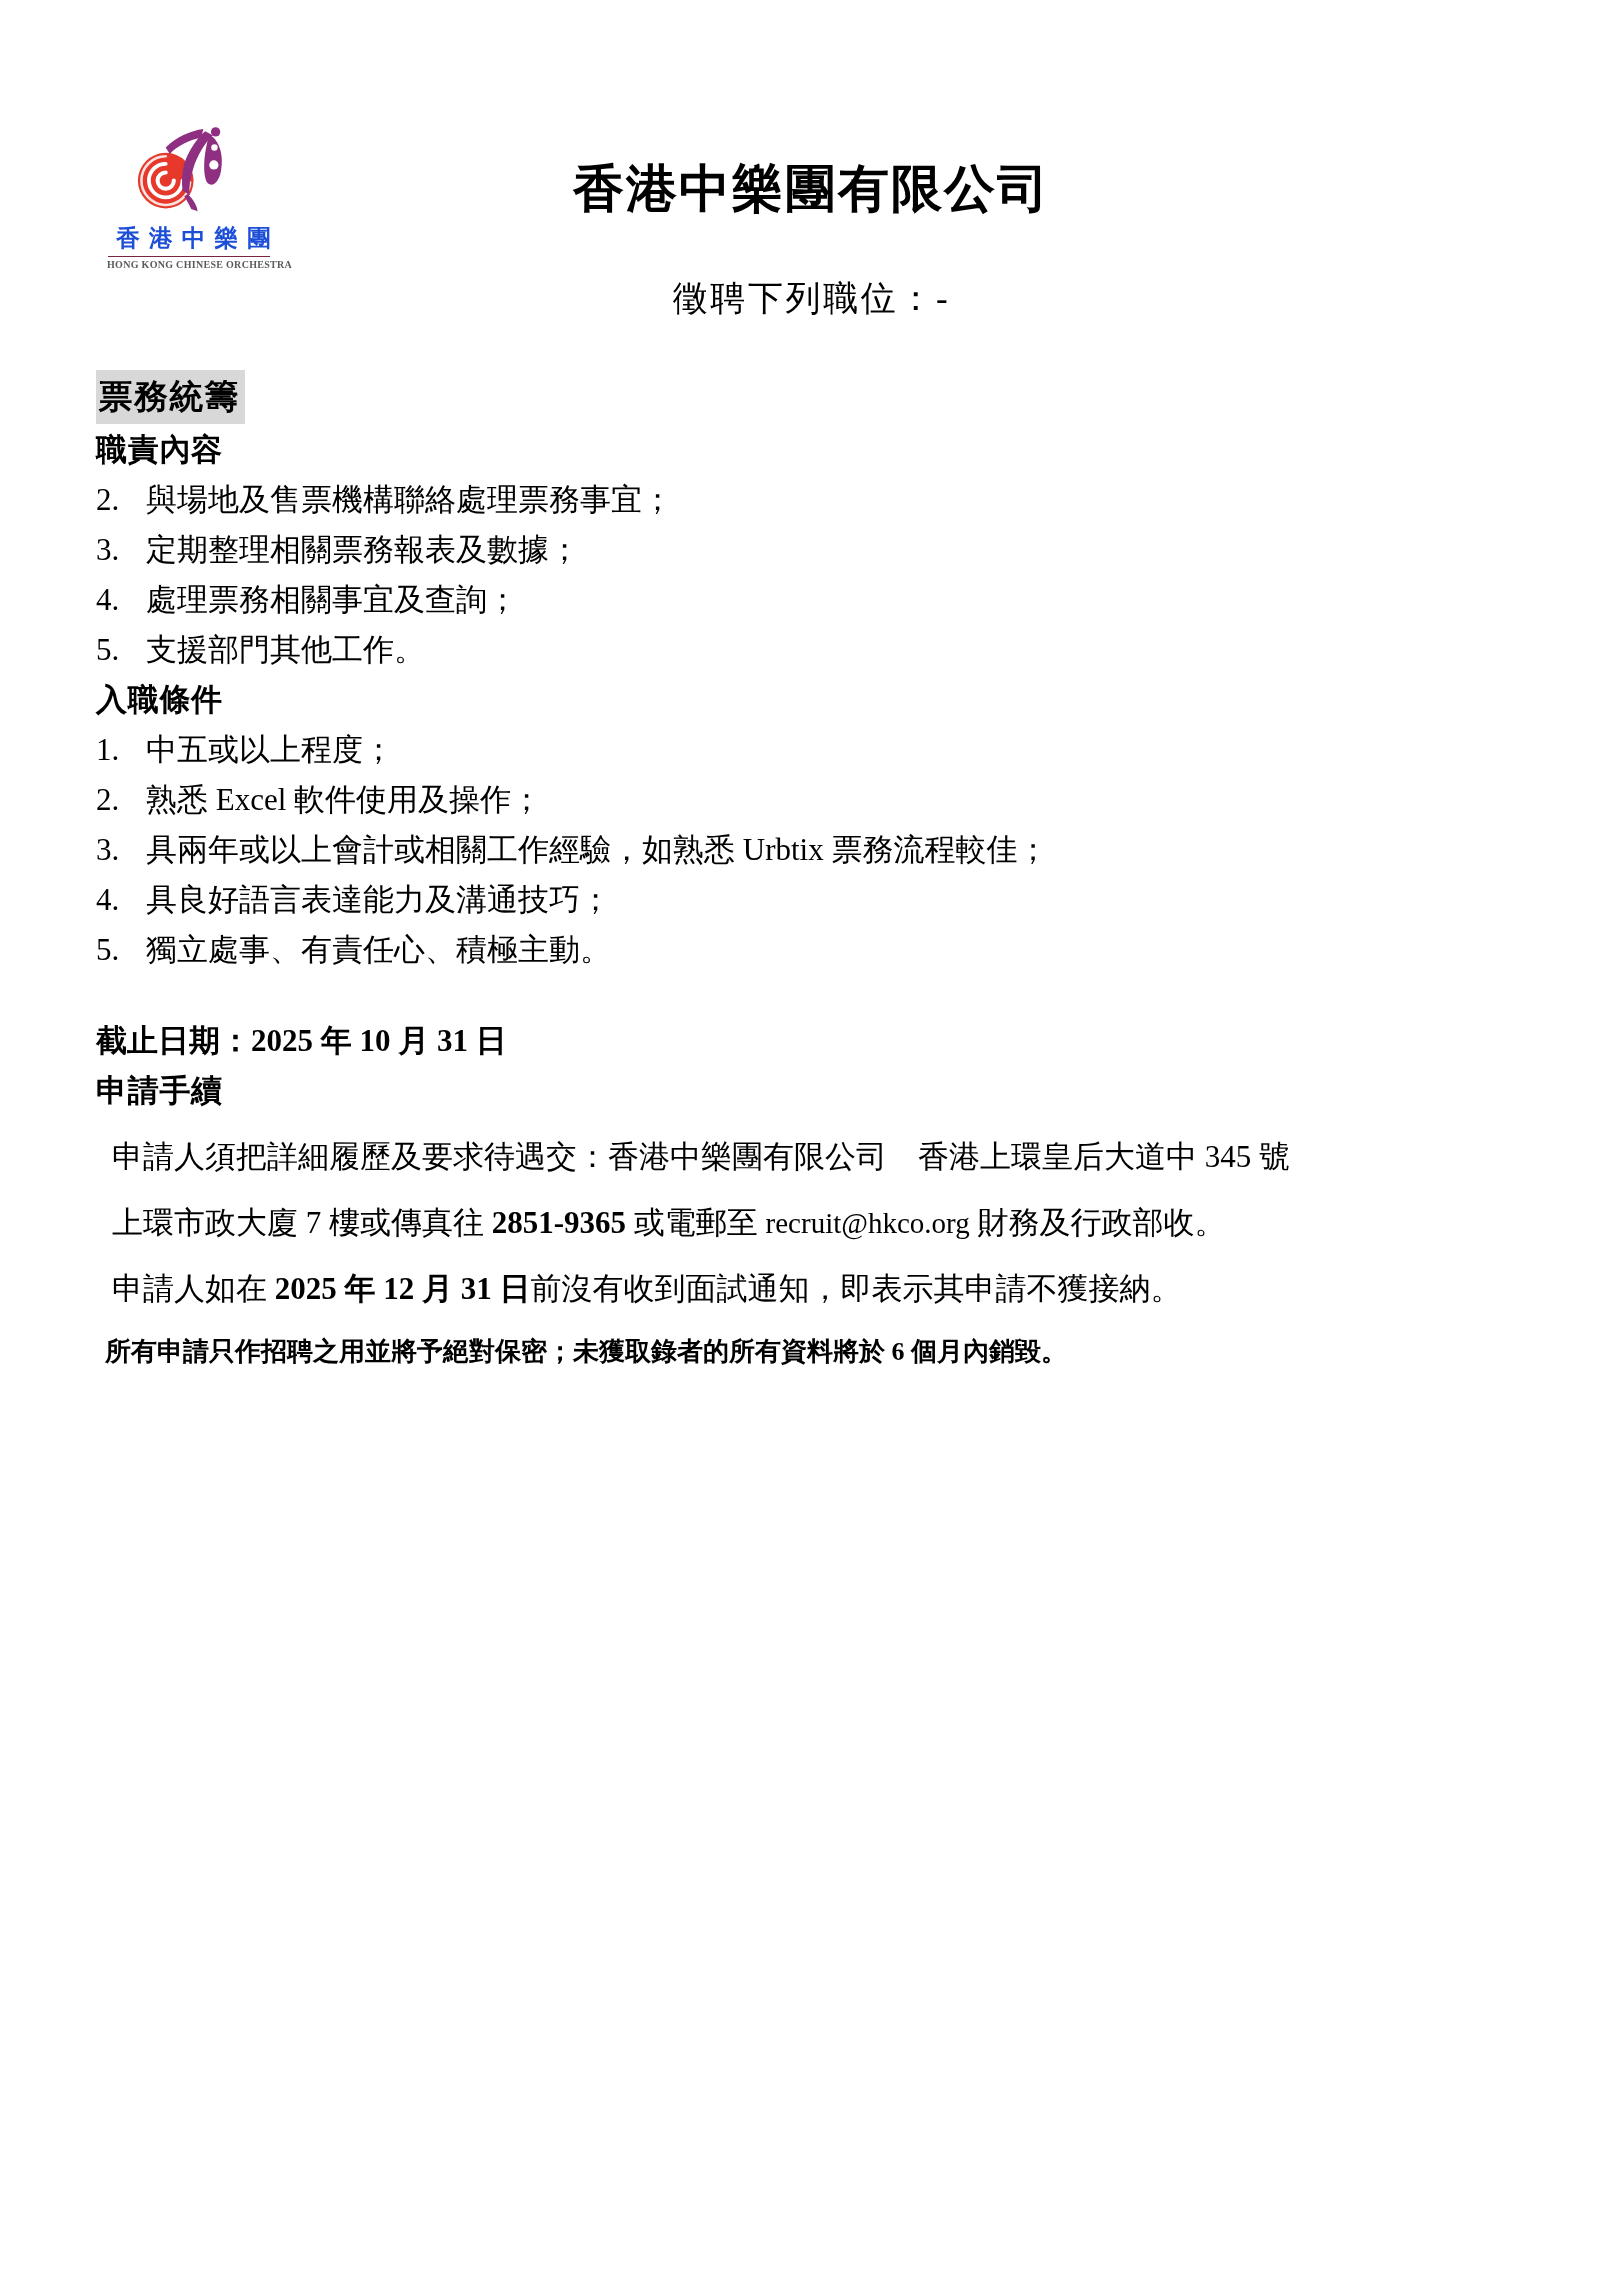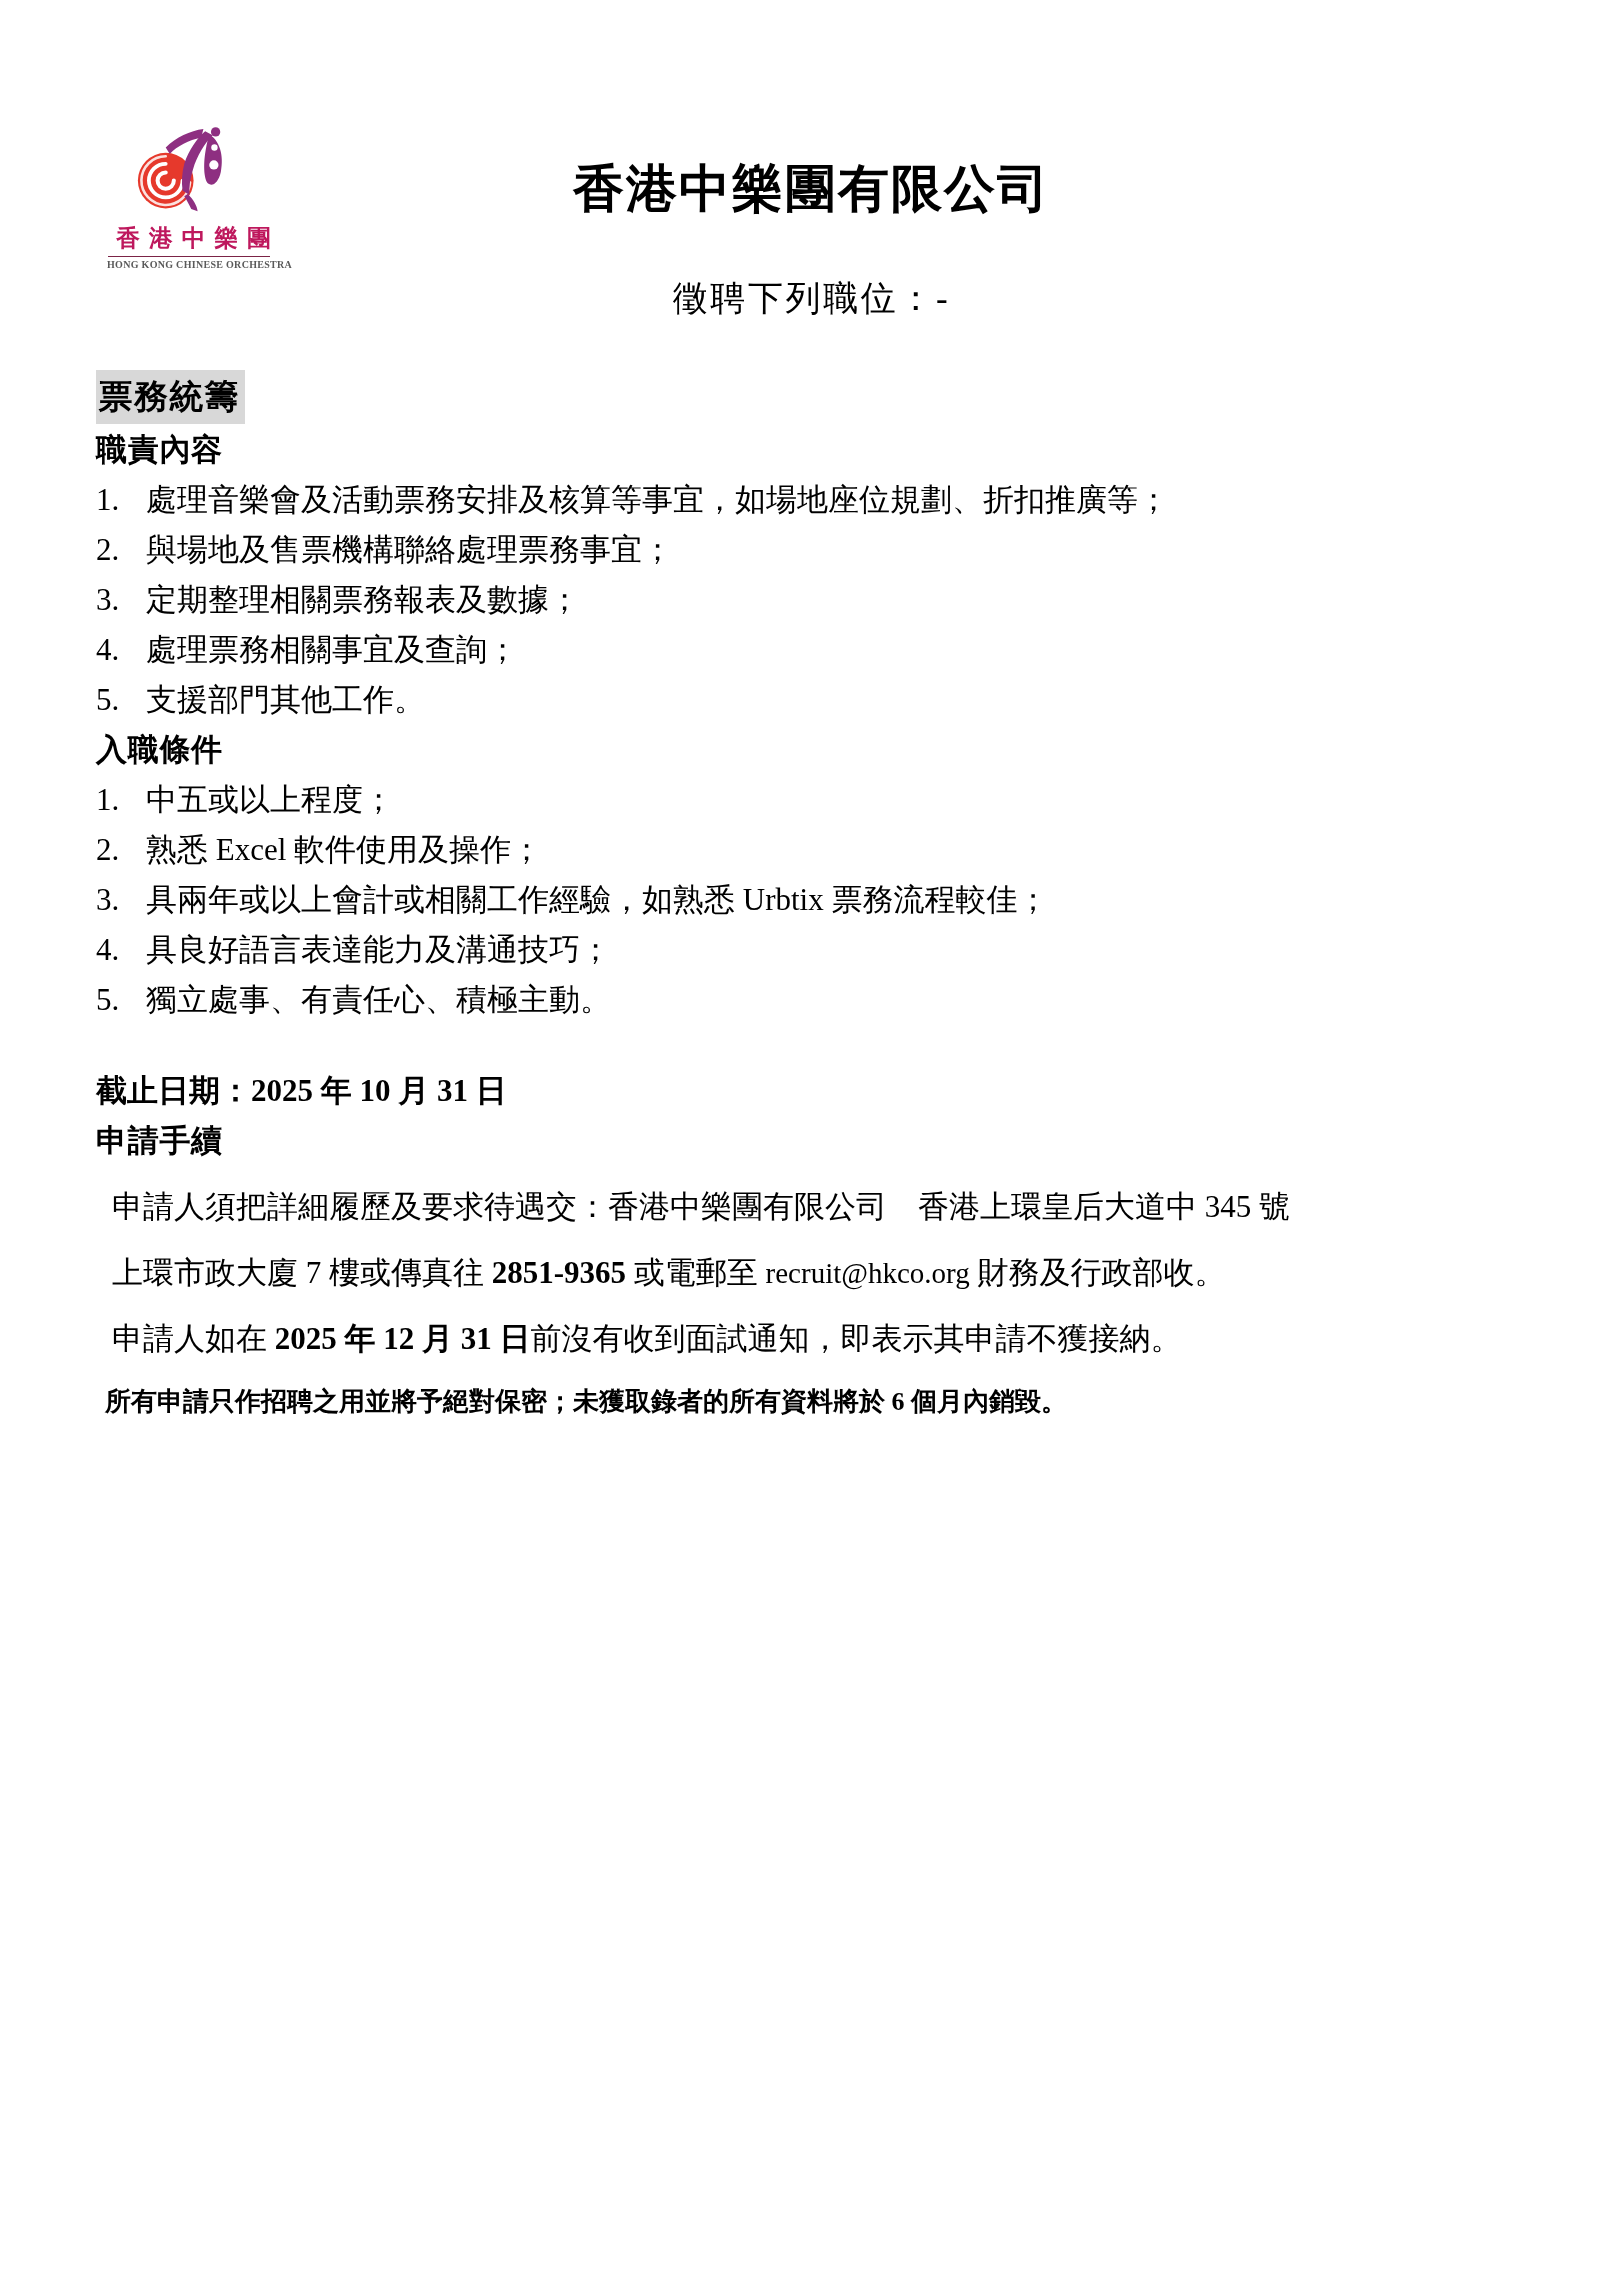--- a/index.html
+++ b/index.html
@@ -20,21 +20,21 @@
     left:107px;
     top:120px;
     width:164px;
     text-align:center;
   }
   .logo svg{display:block;margin:0 auto;}
   .logo-cjk{
     margin-top:3.9px;
     font-size:23.6px;
     font-weight:bold;
-    color:#be185d;
+    color:#1d4ed8;
     letter-spacing:9.2px;
     text-indent:9.2px; 
     white-space:nowrap;
   }
   .logo-line{
     height:0;
     border-bottom:1.3px solid var(--logo-underline,#7b2346);
     margin:2px 1.3px 2.6px 1.3px;
   }
   .logo-en{
@@ -147,21 +147,20 @@
   <div class="subtitle">徵聘下列職位：-</div>
 
   <div class="content">
 
     <div class="job-title-wrap">
       <span class="job-title">票務統籌</span>
     </div>
 
     <h2 class="sec sec-duties">職責內容</h2>
     <div class="list">
-        <div class="list-row"><span class="marker">1.</span><span>處理音樂會及活動票務安排及核算等事宜，如場地座位規劃、折扣推廣等；</span></div>
         <div class="list-row"><span class="marker">2.</span><span>與場地及售票機構聯絡處理票務事宜；</span></div>
         <div class="list-row"><span class="marker">3.</span><span>定期整理相關票務報表及數據；</span></div>
         <div class="list-row"><span class="marker">4.</span><span>處理票務相關事宜及查詢；</span></div>
         <div class="list-row"><span class="marker">5.</span><span>支援部門其他工作。</span></div>
       </div>
 
     <h2 class="sec sec-req">入職條件</h2>
     <div class="list">
         <div class="list-row"><span class="marker">1.</span><span>中五或以上程度；</span></div>
         <div class="list-row"><span class="marker">2.</span><span>熟悉 Excel 軟件使用及操作；</span></div>

